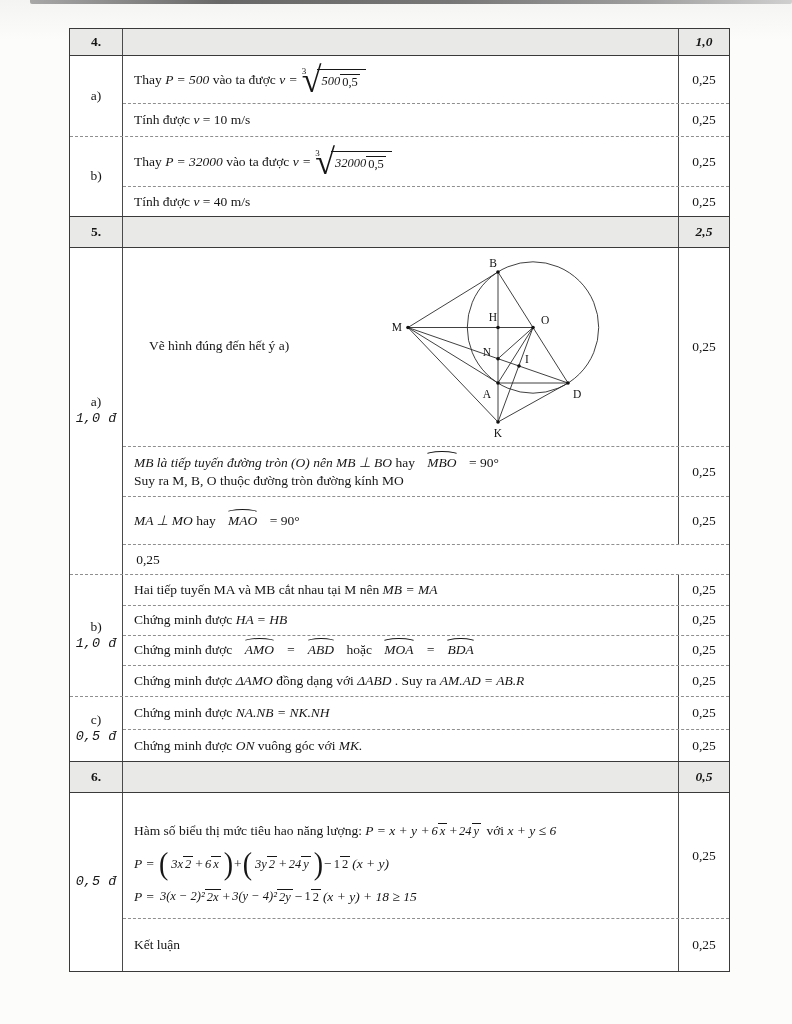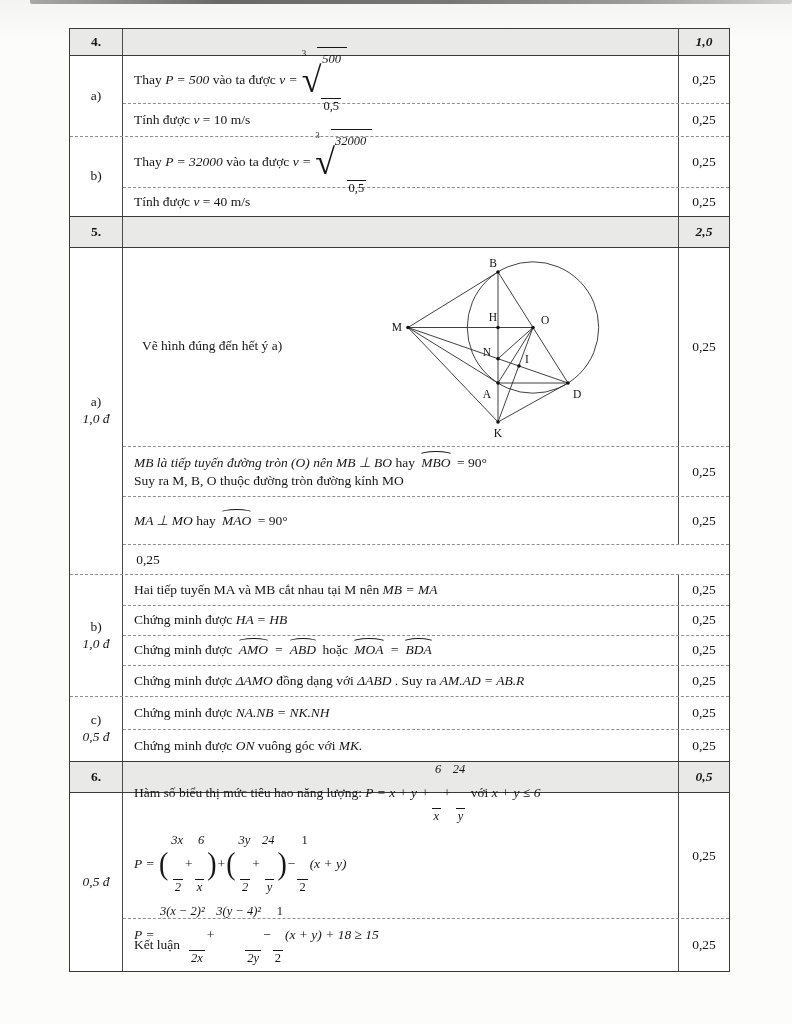--- a/index.html
+++ b/index.html
@@ -13,47 +13,47 @@
   .sec-h{display:flex;background:#e9e9e7;box-sizing:border-box;border-bottom:1px solid #3a3a3a;}
   .sec-h:not(:first-child){border-top:1px solid #3a3a3a;}
   .h-no{width:53px;display:flex;align-items:center;justify-content:center;font-weight:bold;font-size:13.5px;border-right:1px solid #4a4a4a;box-sizing:border-box;}
   .h-mid{flex:1;border-right:1px solid #4a4a4a;box-sizing:border-box;}
   .h-pt{width:50px;display:flex;align-items:center;justify-content:center;font-weight:bold;font-style:italic;font-size:13.5px;box-sizing:border-box;}
   
   .blk{display:flex;box-sizing:border-box;}
   .blk + .blk{border-top:1px dashed #8f8f8f;}
   .lab{width:53px;display:flex;flex-direction:column;align-items:center;justify-content:center;
        border-right:1px solid #4a4a4a;box-sizing:border-box;font-size:13.5px;line-height:1.25;}
-  .lab .pts{font-style:italic;}
+  .lab .pts{font-style:italic;font-family:Liberation Mono, monospace;}
   .rows{flex:1;display:flex;flex-direction:column;box-sizing:border-box;}
   .srow{display:flex;box-sizing:border-box;}
   .srow + .srow{border-top:1px dashed #8f8f8f;}
   .cc{flex:1;display:flex;flex-direction:column;justify-content:center;padding:2px 6px 2px 11px;
       border-right:1px solid #4a4a4a;box-sizing:border-box;font-size:13.5px;line-height:1.32;position:relative;}
   .sc{width:50px;display:flex;align-items:center;justify-content:center;font-size:13.5px;box-sizing:border-box;}
   .ln{display:flex;align-items:center;flex-wrap:nowrap;white-space:pre;}
   .it{font-style:italic;font-family:Liberation Serif, serif;}
   
-  .hat{position:relative;font-style:italic;padding:0 2px;margin:0 1px;}
+  .hat{position:relative;font-style:italic;padding:0 2px;margin:0 7px;}
   .hat::before{content:"";position:absolute;left:0;right:0;top:-3px;height:6px;
     border:1.1px solid transparent;border-top-color:#161616;border-radius:50% 50% 0 0;}
   
-  .fr{display:inline-flex;flex-direction:column;align-items:flex-end;line-height:1.12;font-size:12.5px;margin:0 2px;text-align:center;gap:32px;}
+  .fr{display:inline-flex;flex-direction:row;align-items:center;line-height:1.12;font-size:12.5px;margin:0 2px;text-align:center;}
   .fr .dn{border-top:1px solid #161616;padding:0 2px;}
   
   .rt{display:inline-flex;align-items:center;position:relative;margin-left:4px;}
   .rt .ix{position:absolute;left:0px;top:1px;font-size:9px;}
   .rt .sg{font-size:36px;line-height:30px;font-weight:400;}
   .rt .bd{border-top:1.3px solid #161616;margin-left:-4px;padding:2px 4px 0 2px;}
   
   .bp{font-size:28px;line-height:1;font-weight:400;display:inline-block;transform:scaleY(1.1);margin:0 1px;}
   .gap{margin-top:10px;}
   
   .figcell{position:relative;}
-  .figcap{position:absolute;left:19px;top:50%;transform:translateY(-57%);font-size:13.5px;}
+  .figcap{position:absolute;left:26px;top:50%;transform:translateY(-57%);font-size:13.5px;}
   svg.fig{position:absolute;left:204px;top:1px;}
   svg.fig line{stroke:#2b2b2b;stroke-width:0.9;}
   svg.fig circle.big{stroke:#2b2b2b;stroke-width:0.9;fill:none;}
   svg.fig circle.dot{fill:#111;}
   svg.fig text{font-family:"Liberation Serif","DejaVu Serif",serif;font-size:11.5px;fill:#111;}
 </style>
 </head>
 <body>
 
 <div class="page">

